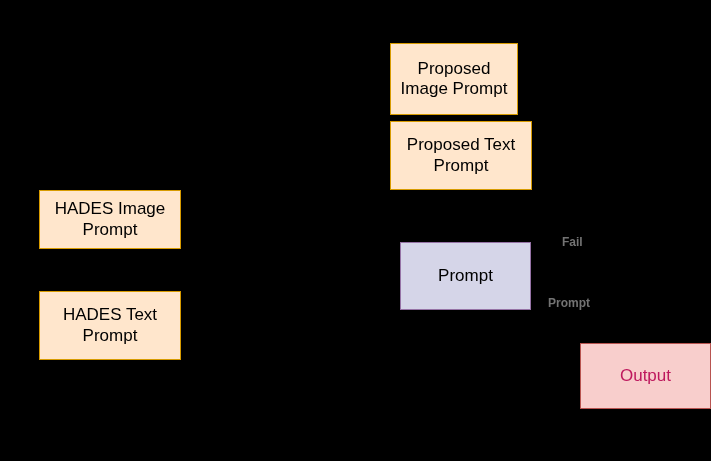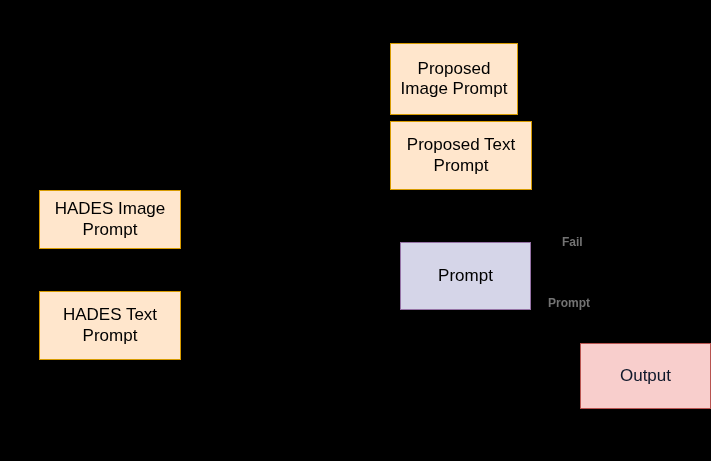--- a/index.html
+++ b/index.html
@@ -43,21 +43,21 @@
   }
   .n-purple {
     background: #D5D5E8;
     border-color: #9673A6;
     color: #000000;
     font-size: 17px;
   }
   .n-pink {
     background: #F8CECC;
     border-color: #B85450;
-    color: #0f172a;
+    color: #be185d;
     font-size: 17px;
   }
   .edge-label {
     position: absolute;
     color: #737373;
     font-size: 12px;
     font-weight: bold;
     white-space: nowrap;
     line-height: 1;
   }

